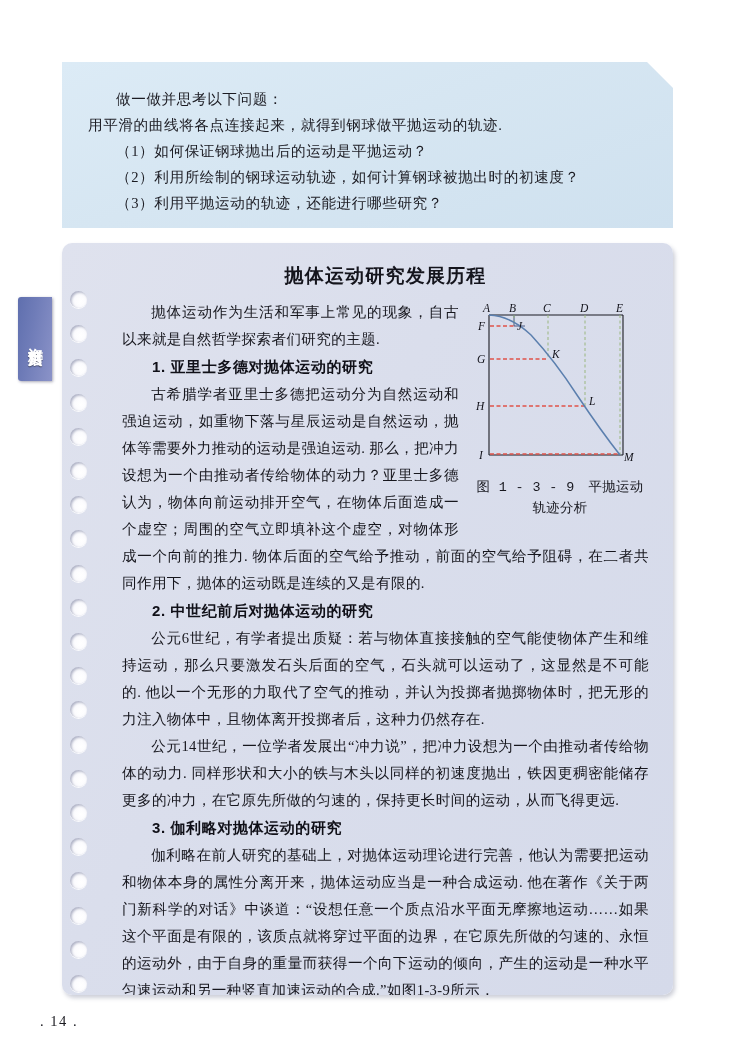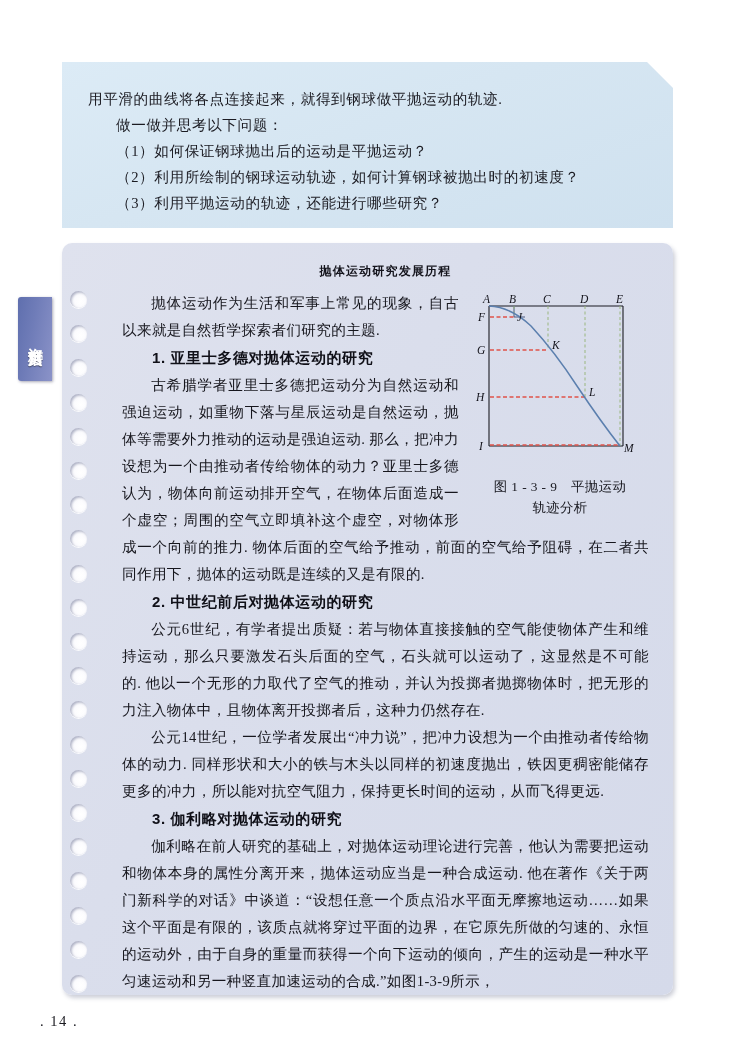--- a/index.html
+++ b/index.html
@@ -110,21 +110,21 @@
     position: absolute;
     left: 44px;
     top: 0;
     width: 567px;
     height: 100%;
     box-sizing: border-box;
     padding: 16px 24px 0 16px;
   }
   #article-title {
     text-align: center;
-    font-size: 12px;
+    font-size: 19px;
     font-weight: bold;
     color: #14141c;
     font-family: Liberation Mono, monospace;
     letter-spacing: 1.2px;
     margin: 4px 0 10px 0;
   }
   .para {
     font-size: 14.6px;
     line-height: 27px;
     color: #16161d;
@@ -150,47 +150,48 @@
     float: right;
     width: 178px;
     margin: 4px 0 0 12px;
   }
   #figure-box {
     width: 170px;
     height: 168px;
     position: relative;
   }
   #fig-caption {
-    margin-top: 14px;
+    margin-top: 6px;
     font-size: 13.4px;
     color: #17171e;
     line-height: 21px;
     text-align: center;
     letter-spacing: 0.4px;
+    font-family: Liberation Mono, monospace;
   }
   #fig-caption .cap2 { display: block; }
 
   
   #page-number {
     position: absolute;
     left: 40px;
     top: 1013px;
     font-size: 14.5px;
     color: #1a1a20;
     letter-spacing: 1.5px;
   }
 </style>
 </head>
 <body>
 
 <div id="page">
 
   <div id="intro-box">
+    <div class="line indent1">做一做并思考以下问题：</div>
     <div class="line">用平滑的曲线将各点连接起来，就得到钢球做平抛运动的轨迹.</div>
-    <div class="line indent1">做一做并思考以下问题：</div>
     <div class="line indent2">（1）如何保证钢球抛出后的运动是平抛运动？</div>
     <div class="line indent2">（2）利用所绘制的钢球运动轨迹，如何计算钢球被抛出时的初速度？</div>
     <div class="line indent2">（3）利用平抛运动的轨迹，还能进行哪些研究？</div>
   </div>
 
   <div id="side-tab">
     <span class="tab-text">资料活页</span>
   </div>
 
   <div id="article-card">
@@ -273,21 +274,21 @@
           <span>图 1 - 3 - 9　平抛运动</span>
           <span class="cap2">轨迹分析</span>
         </div>
       </div>
 
       <p class="para">抛体运动作为生活和军事上常见的现象，自古以来就是自然哲学探索者们研究的主题.</p>
       <p class="subhead">1. 亚里士多德对抛体运动的研究</p>
       <p class="para">古希腊学者亚里士多德把运动分为自然运动和强迫运动，如重物下落与星辰运动是自然运动，抛体等需要外力推动的运动是强迫运动. 那么，把冲力设想为一个由推动者传给物体的动力？亚里士多德认为，物体向前运动排开空气，在物体后面造成一个虚空；周围的空气立即填补这个虚空，对物体形成一个向前的推力. 物体后面的空气给予推动，前面的空气给予阻碍，在二者共同作用下，抛体的运动既是连续的又是有限的.</p>
       <p class="subhead">2. 中世纪前后对抛体运动的研究</p>
       <p class="para">公元6世纪，有学者提出质疑：若与物体直接接触的空气能使物体产生和维持运动，那么只要激发石头后面的空气，石头就可以运动了，这显然是不可能的. 他以一个无形的力取代了空气的推动，并认为投掷者抛掷物体时，把无形的力注入物体中，且物体离开投掷者后，这种力仍然存在.</p>
-      <p class="para">公元14世纪，一位学者发展出“冲力说”，把冲力设想为一个由推动者传给物体的动力. 同样形状和大小的铁与木头以同样的初速度抛出，铁因更稠密能储存更多的冲力，所以能对抗空气阻力，保持更长时间的运动，从而飞得更远.</p>
+      <p class="para">公元14世纪，一位学者发展出“冲力说”，把冲力设想为一个由推动者传给物体的动力. 同样形状和大小的铁与木头以同样的初速度抛出，铁因更稠密能储存更多的冲力，在它原先所做的匀速的，保持更长时间的运动，从而飞得更远.</p>
       <p class="subhead">3. 伽利略对抛体运动的研究</p>
       <p class="para">伽利略在前人研究的基础上，对抛体运动理论进行完善，他认为需要把运动和物体本身的属性分离开来，抛体运动应当是一种合成运动. 他在著作《关于两门新科学的对话》中谈道：“设想任意一个质点沿水平面无摩擦地运动……如果这个平面是有限的，该质点就将穿过平面的边界，在它原先所做的匀速的、永恒的运动外，由于自身的重量而获得一个向下运动的倾向，产生的运动是一种水平匀速运动和另一种竖直加速运动的合成.”如图1-3-9所示，</p>
 
     </div>
   </div>
 
   <div id="page-number">. 14 .</div>
 
 </div>
 

